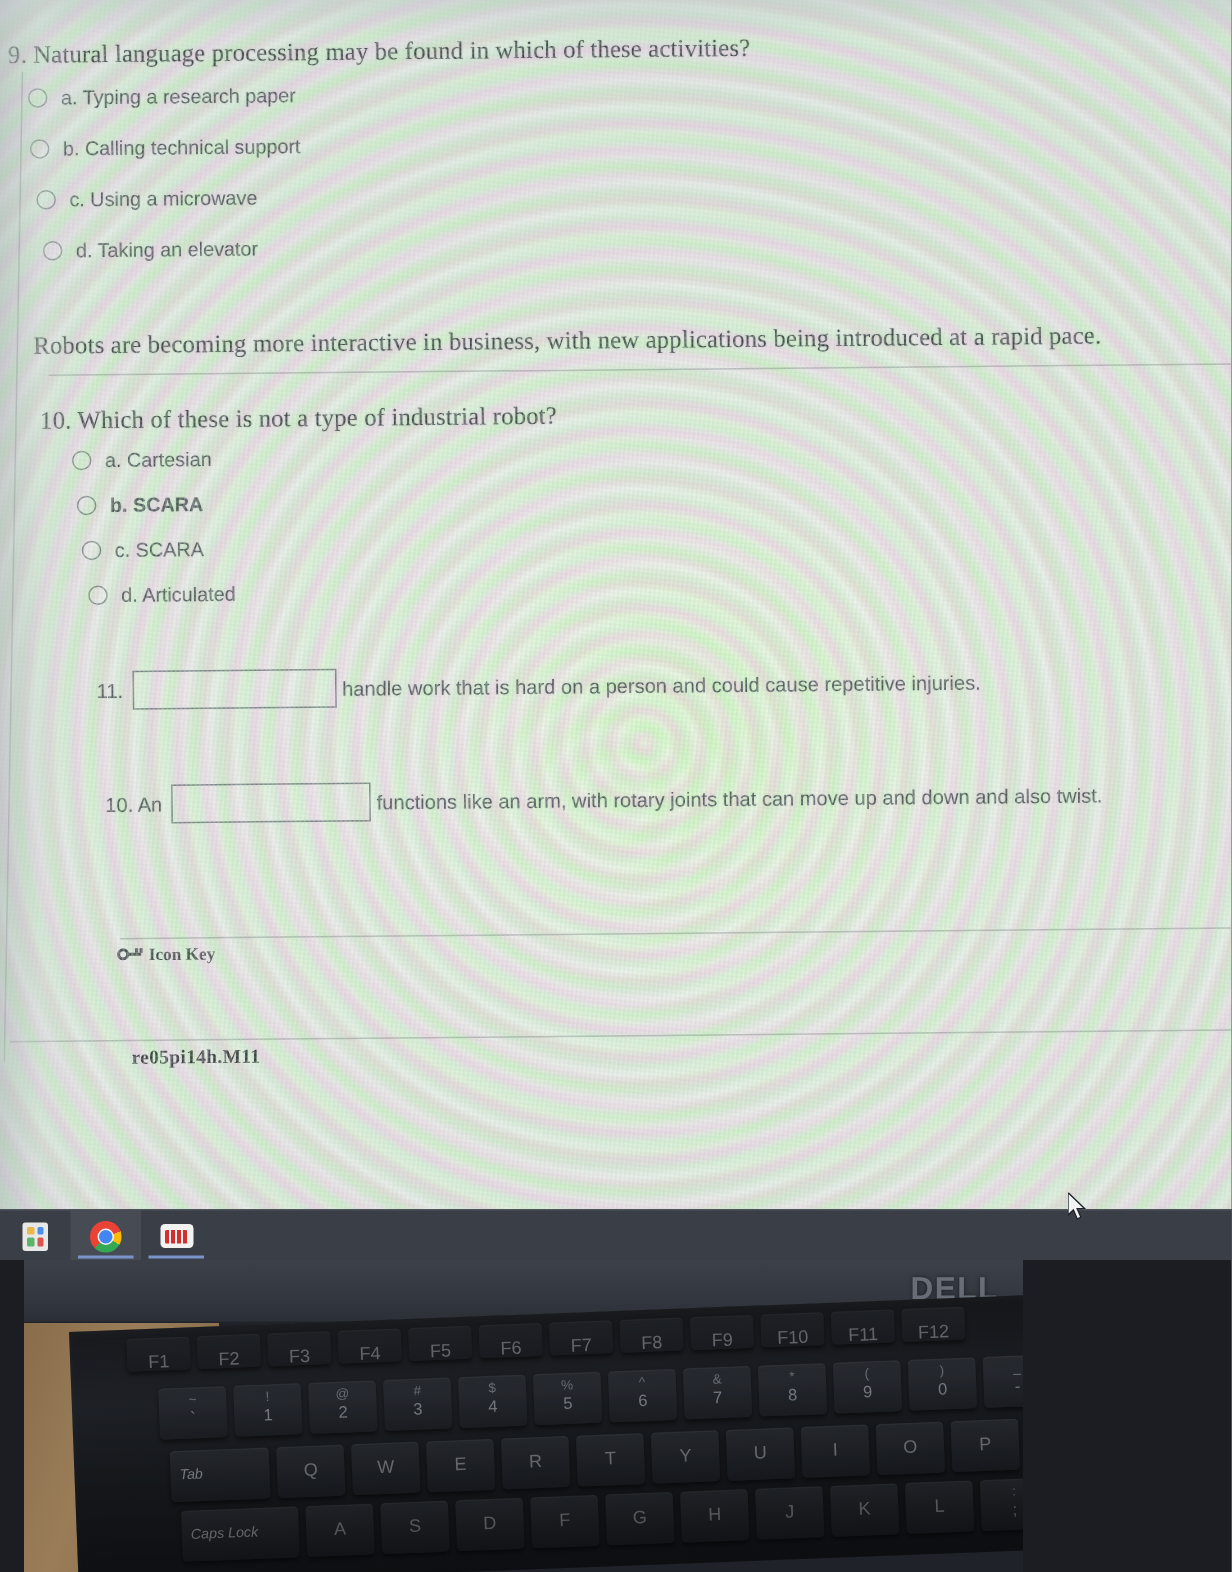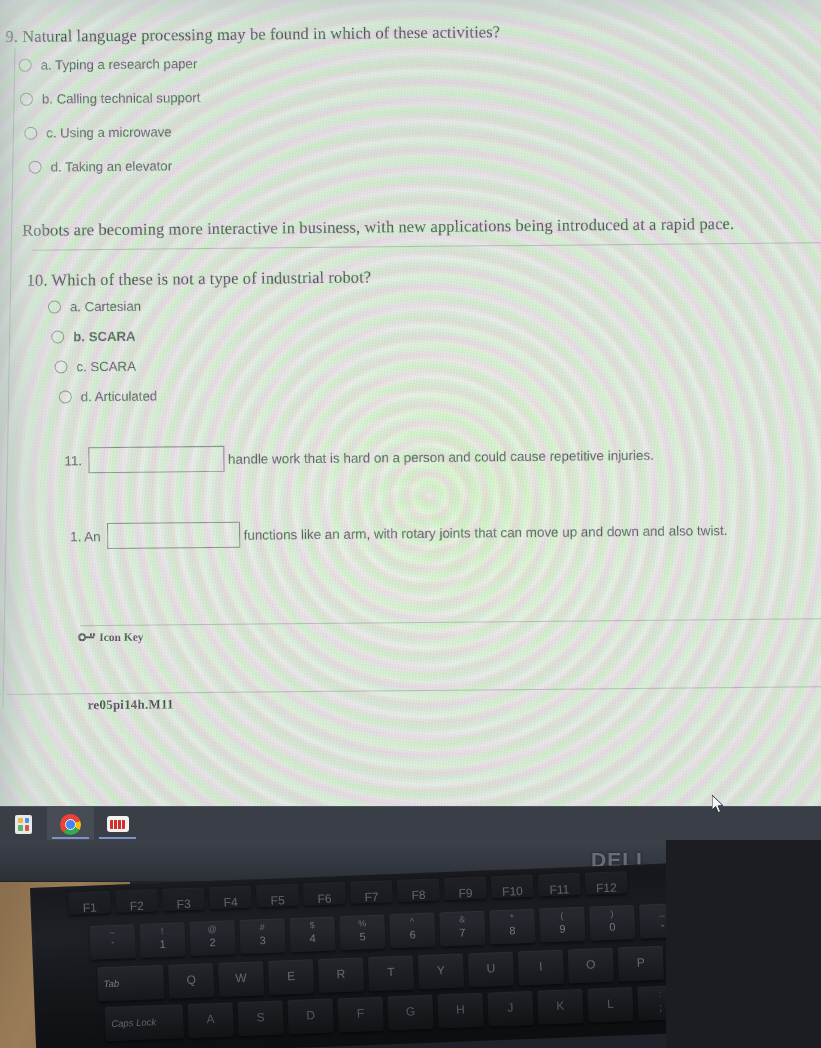--- a/index.html
+++ b/index.html
@@ -172,21 +172,21 @@
     border: 1.3px solid #737f80;
     background: rgba(255,255,255,0.10);
     margin: 0 4px;
     flex: 0 0 auto;
   }
   .fill-box.wide { width: 133px; }
 
   .icon-key-row {
     position: absolute;
     display: flex;
-    align-items: center;
+    align-items: flex-start;
     gap: 5px;
     font-family: "Liberation Serif", serif;
     font-size: 11.5px;
     font-weight: bold;
     color: #3c4446;
     white-space: nowrap;
   }
   .key-glyph {
     display: inline-block;
     width: 16px; height: 11px;
@@ -295,21 +295,21 @@
     position: absolute;
     left: 712px; top: 795px;
     width: 13px; height: 19px;
     pointer-events: none;
     z-index: 40;
   }
 
   
   #desk {
     position: absolute;
-    left: 0; top: 840px;
+    left: 16px; top: 840px;
     width: 666px; height: 208px;
     overflow: hidden;
     background: #1f2228;
   }
   .bezel {
     position: absolute; left:0; top:0; width: 821px; height: 42px;
     background: linear-gradient(180deg,#3c4149 0%, #333840 60%, #2a2e35 100%);
   }
   .bezel-line {
     position:absolute; left:0; top: 41px; width: 821px; height: 2px;
@@ -432,21 +432,21 @@
         <span>d. Articulated</span>
       </div>
 
       <div class="fill-row" style="left:60px; top:448px;">
         <span class="fill-num">11.</span>
         <input class="fill-box" type="text" value="" style="">
         <span>handle work that is hard on a person and could cause repetitive injuries.</span>
       </div>
 
       <div class="fill-row" style="left:65px; top:524px;">
-        <span class="fill-num">1. An</span>
+        <span class="fill-num">10. An</span>
         <input class="fill-box wide" type="text" value="" style="">
         <span>functions like an arm, with rotary joints that can move up and down and also twist.</span>
       </div>
 
       <div class="divider" style="left:74px; top:626px; width:756px;"></div>
 
       <div class="icon-key-row" style="left:72px; top:632px;">
         <span class="key-glyph">
           <span class="bow"></span>
             <span class="shaft"></span>

